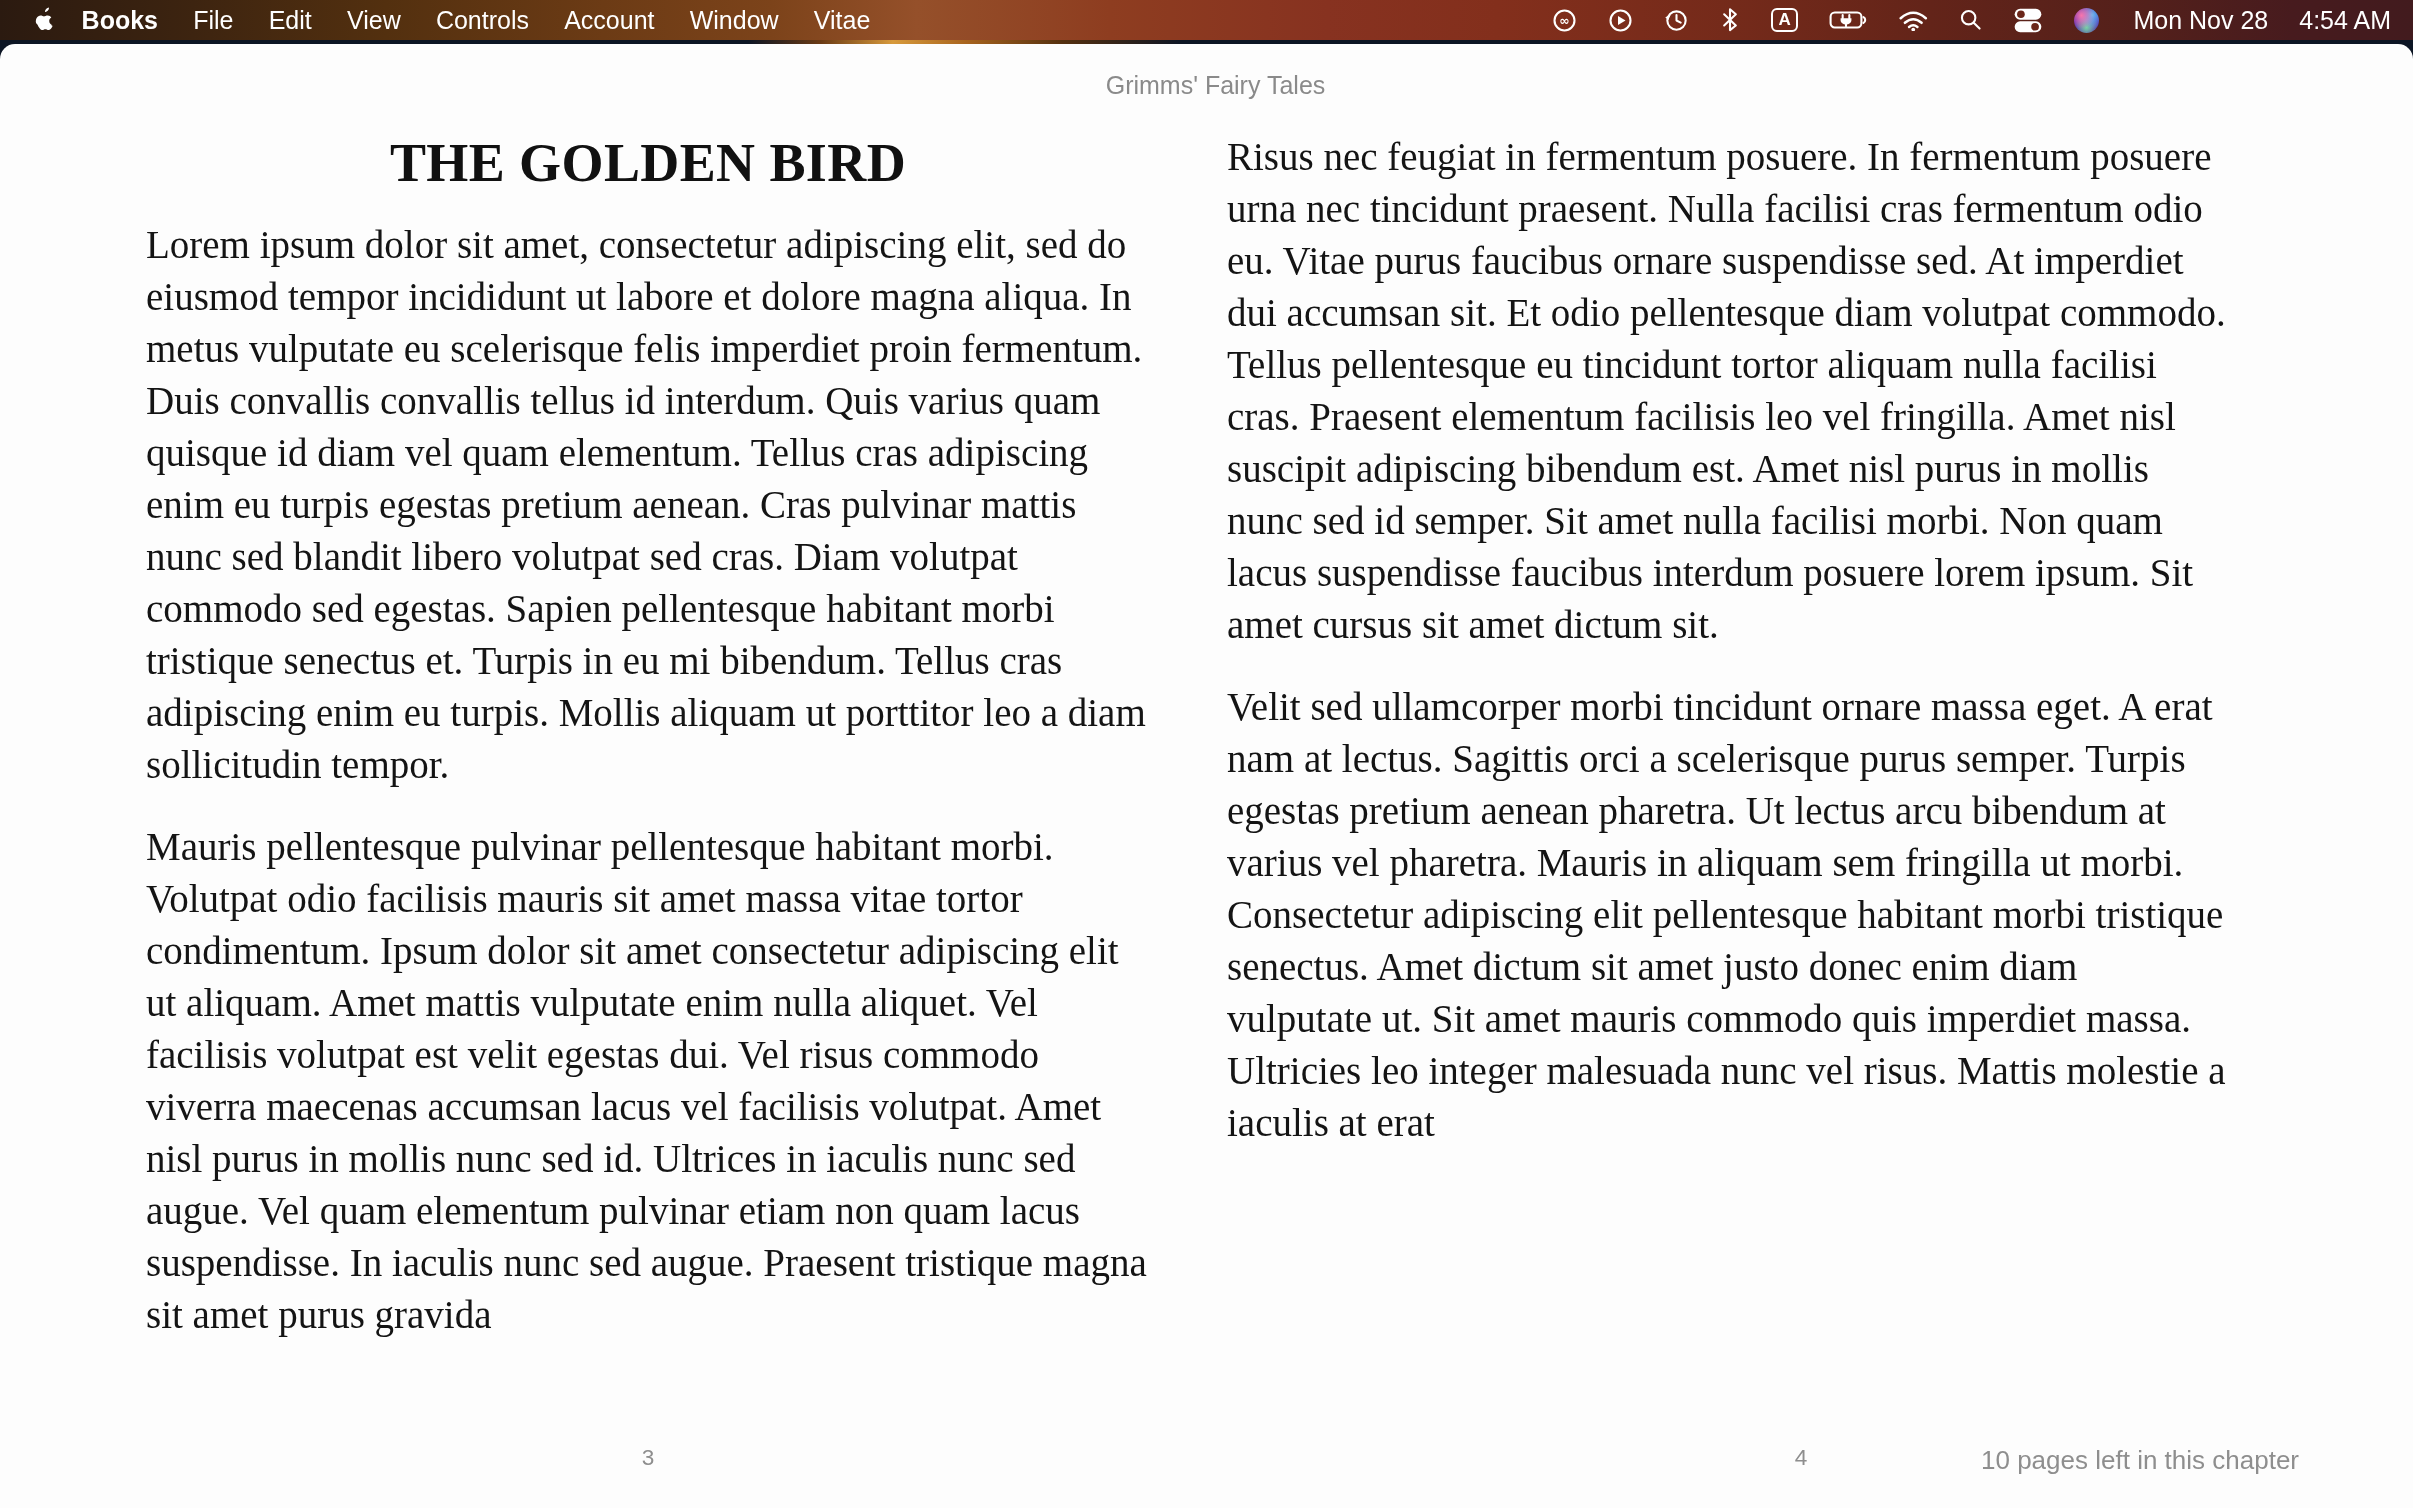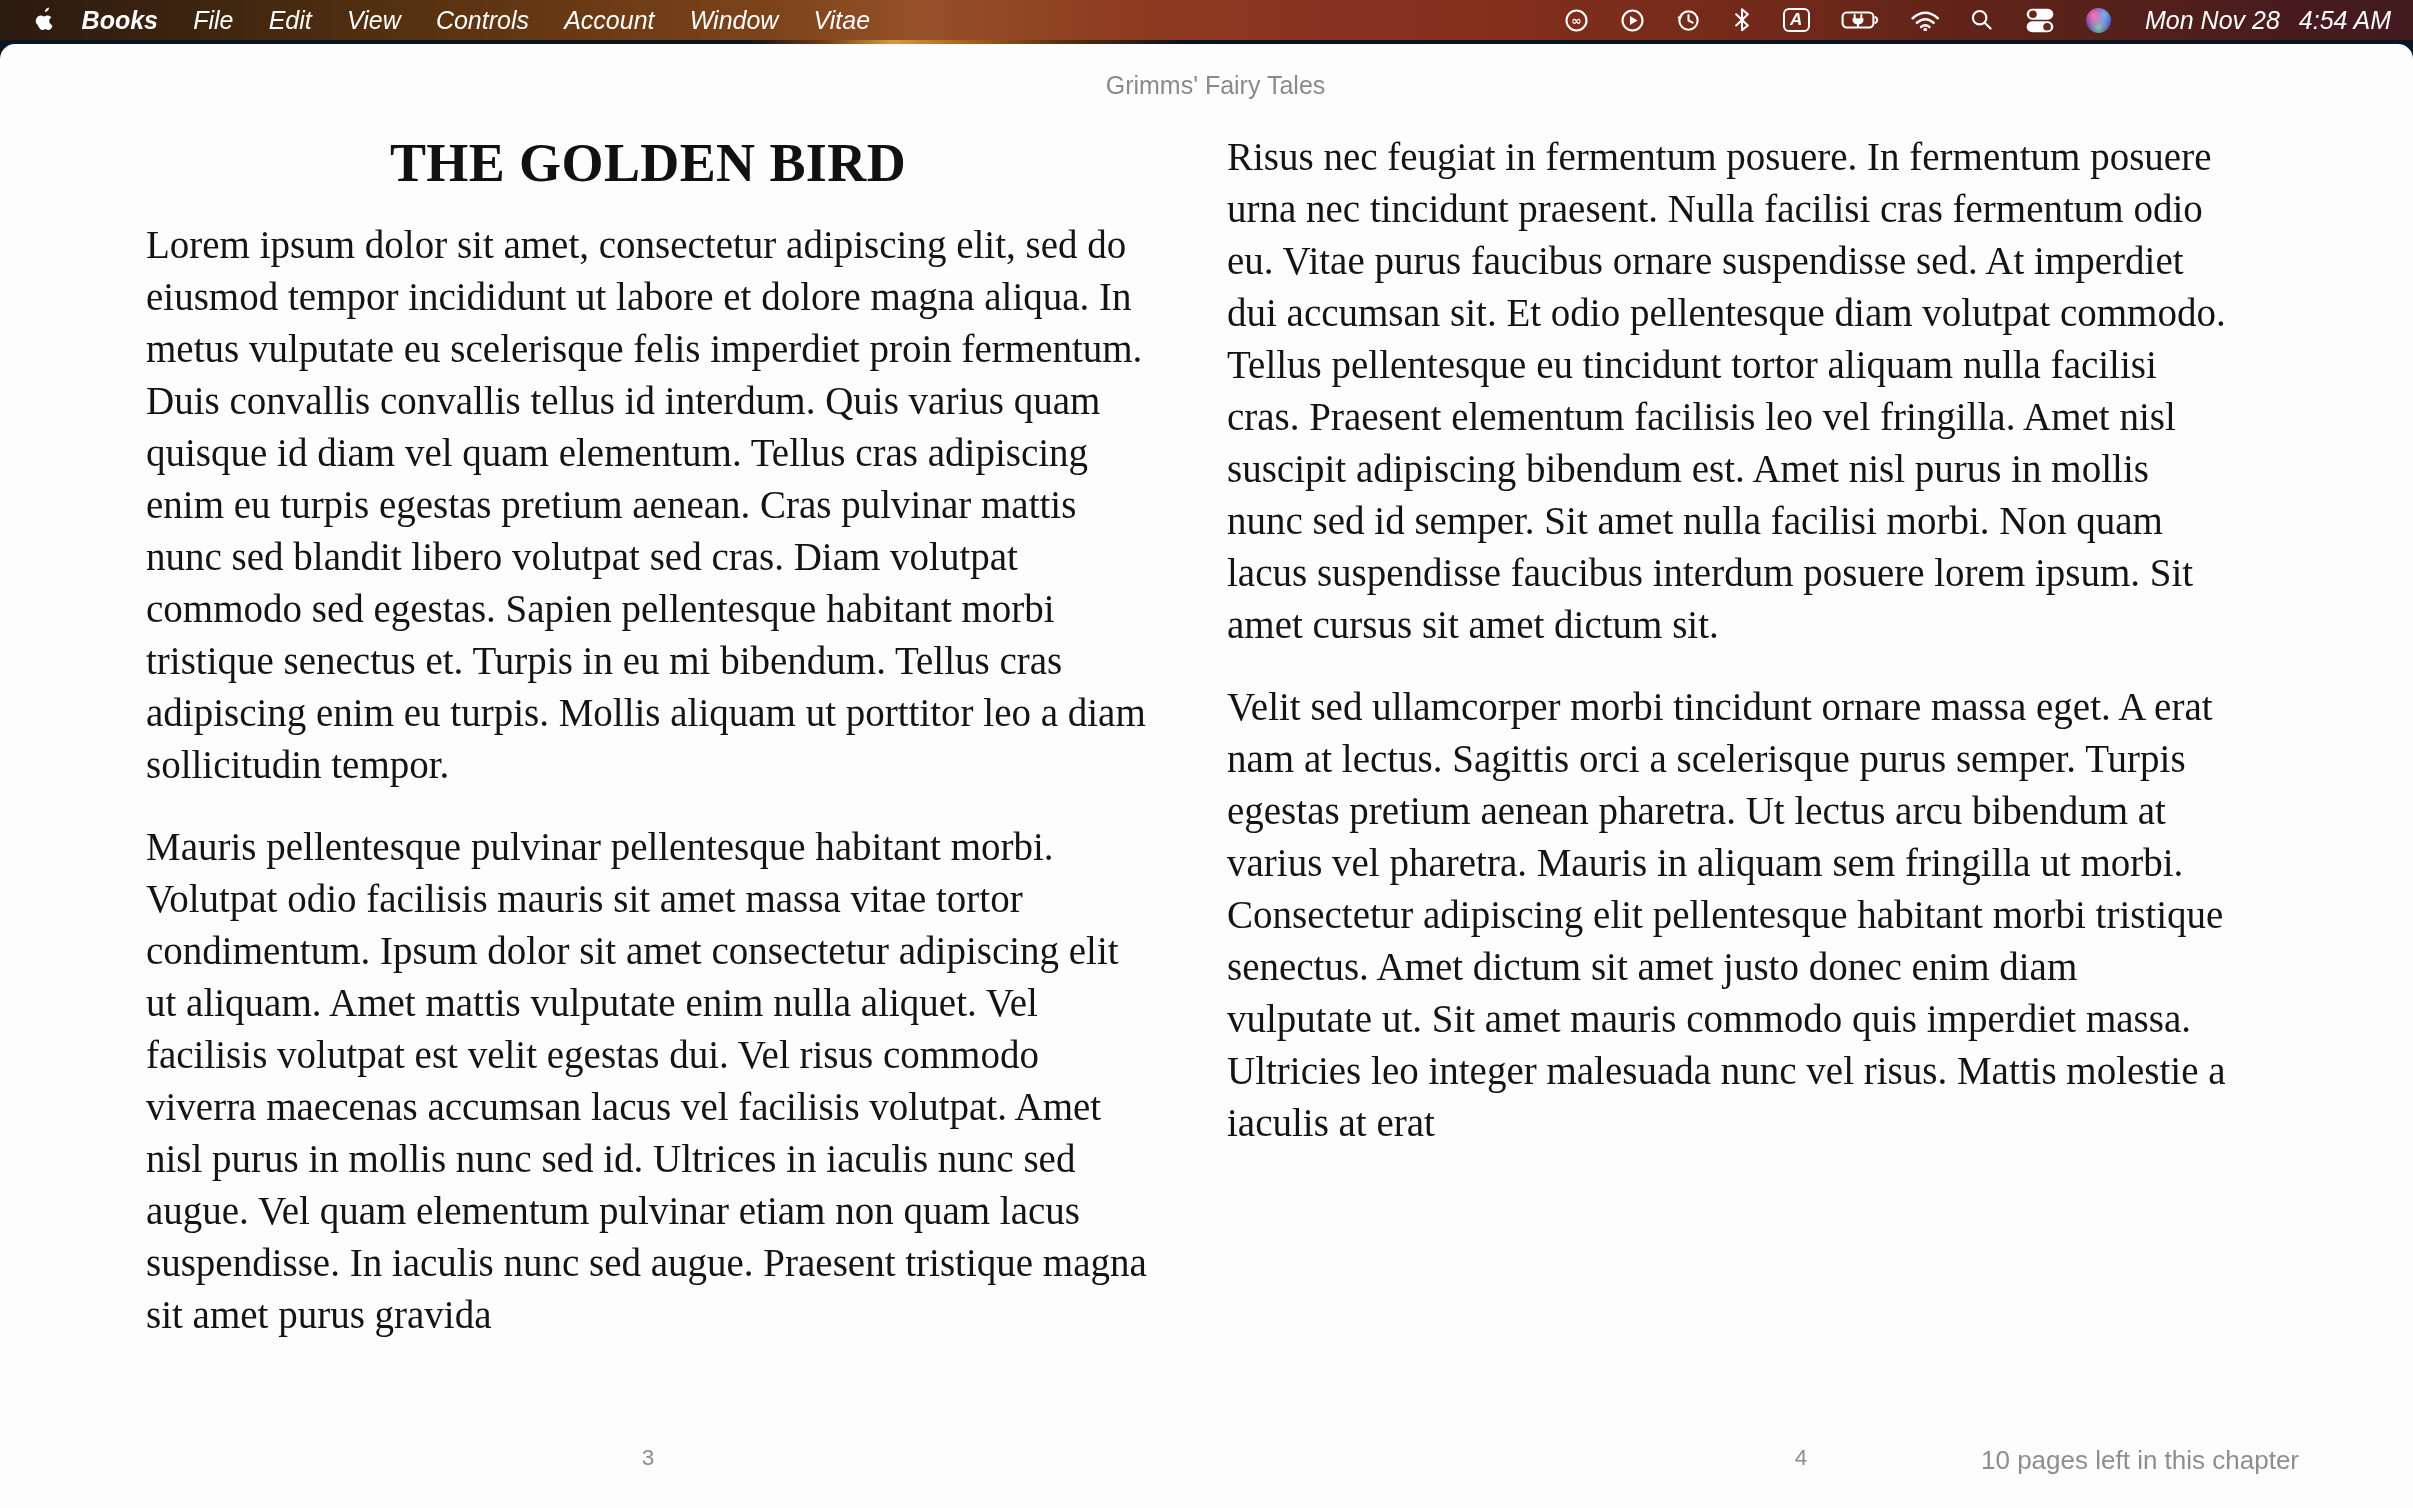--- a/index.html
+++ b/index.html
@@ -7,42 +7,41 @@
 
   
   .menubar {
     position:absolute; top:0; left:0; width:2413px; height:40px;
     display:flex; align-items:center; padding:0 22px 0 25px;
     color:#fff;
     background:linear-gradient(90deg,
       #2b1a10 0%, #3d2410 8%, #53300f 16%, #6c3b15 25%, #7c431a 32%,
       #95502a 38%, #8e3d20 46%, #873220 55%, #832f1c 62%, #742a1a 72%,
       #632419 80%, #53201b 89%, #471b1e 95%, #421b1e 100%);
-    font-style:italic;
   }
   .menu-left { display:flex; align-items:center; }
   .apple { width:39px; display:flex; justify-content:center; align-items:center; }
   .menu-item { font-size:25px; padding:0 17.6px; line-height:40px; white-space:nowrap; }
   .menu-item.app-name { font-weight:700; }
   .menu-right { margin-left:auto; display:flex; align-items:center; gap:31px; }
   .sicon { display:flex; align-items:center; justify-content:center; }
   .input-a {
     width:27px; height:23.5px; border:2.1px solid #fff; border-radius:5.9px;
     display:flex; align-items:center; justify-content:center;
     font-size:17px; font-weight:600; color:#fff;
   }
   .siri-orb {
     width:25px; height:25px; border-radius:50%;
     background:
       radial-gradient(circle at 30% 30%, rgba(255,120,170,.95), rgba(255,120,170,0) 55%),
       radial-gradient(circle at 72% 28%, rgba(90,200,250,.95), rgba(90,200,250,0) 55%),
       radial-gradient(circle at 50% 78%, rgba(120,230,160,.9), rgba(120,230,160,0) 55%),
       radial-gradient(circle at 50% 50%, #8a3ff0, #4a1f9e 80%);
   }
-  .clock { display:flex; gap:19px; font-size:25px; white-space:nowrap; margin-left:3.4px; }
+  .clock { display:flex; gap:31px; font-size:25px; white-space:nowrap; margin-left:3.4px; }
 
   
   .horizon {
     position:absolute; top:40px; left:0; width:2413px; height:4.2px;
     background:linear-gradient(90deg,
       #0c1524 0%, #0c1524 31%, #6a3a14 34%, #d79a3c 37%, #a8641e 40%,
       #55300f 44%, #0c1524 49%, #0c1524 100%);
   }
 
   

